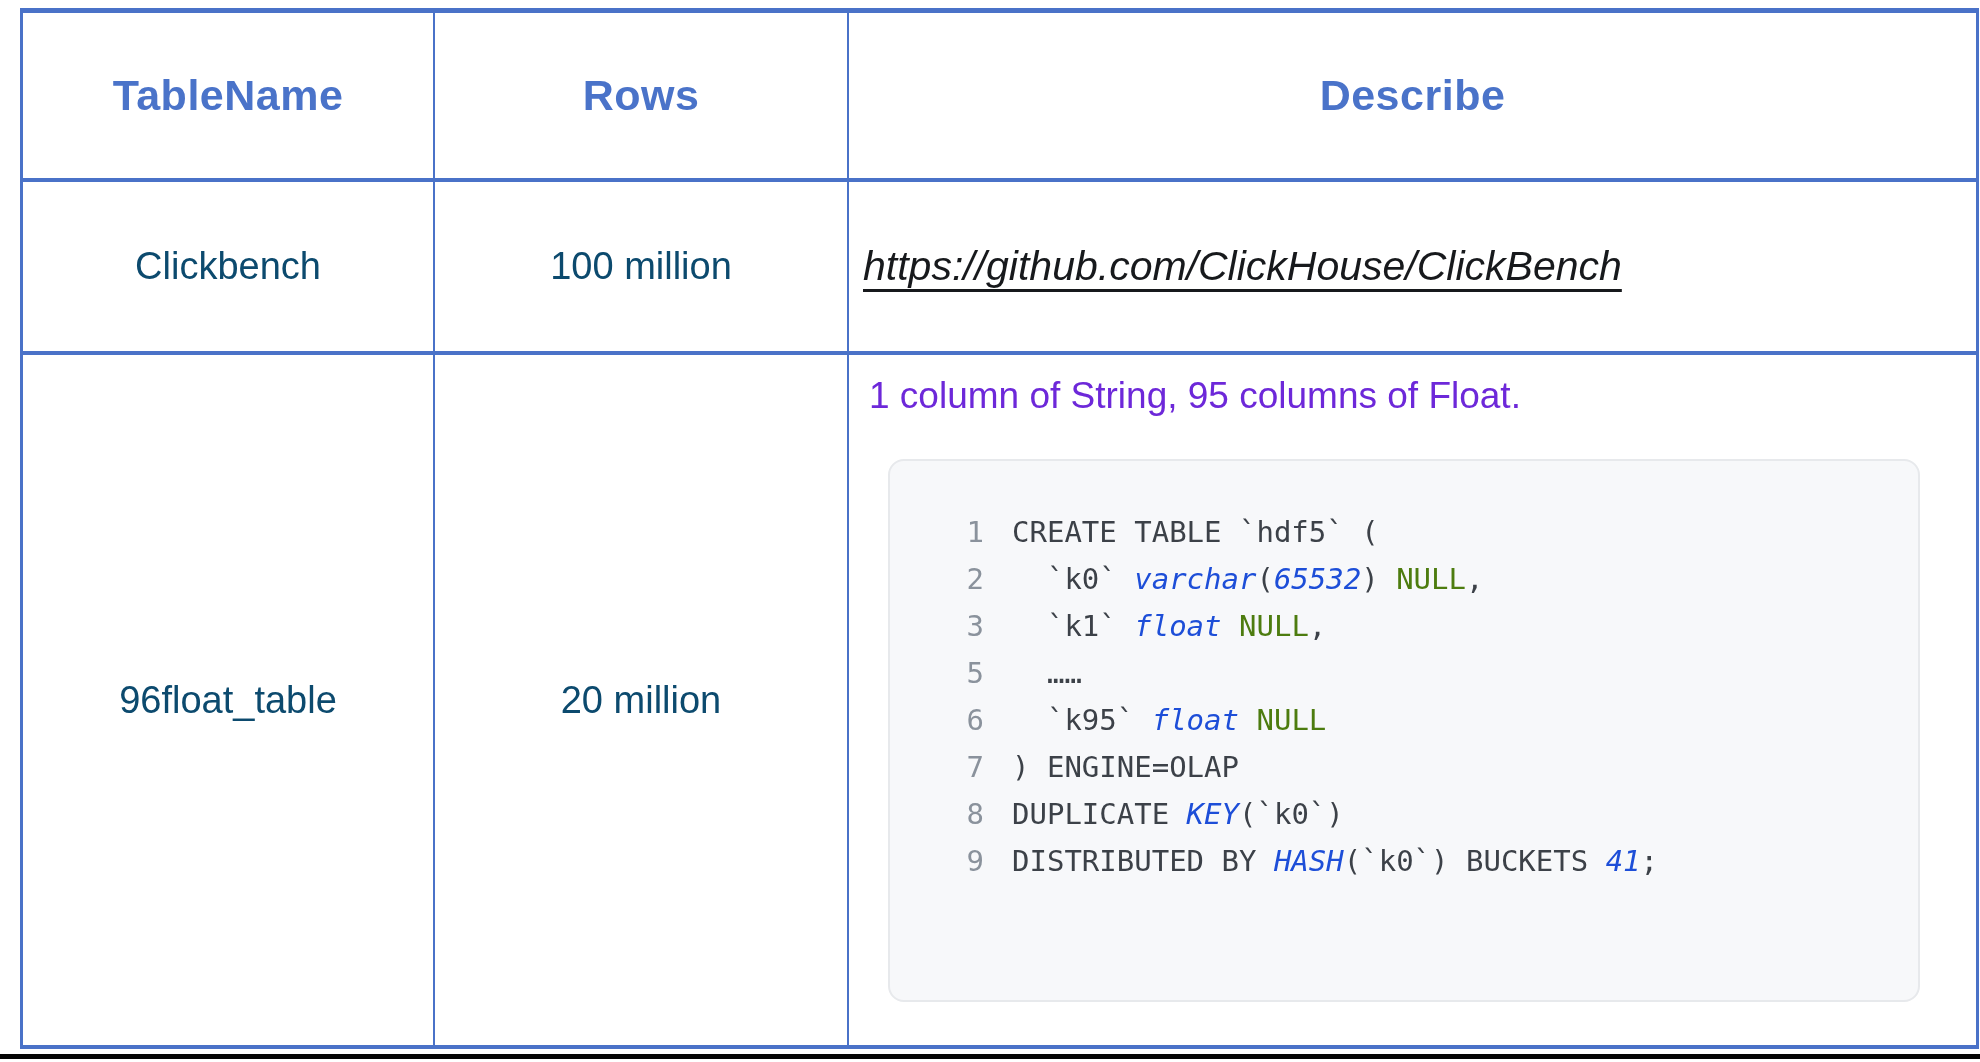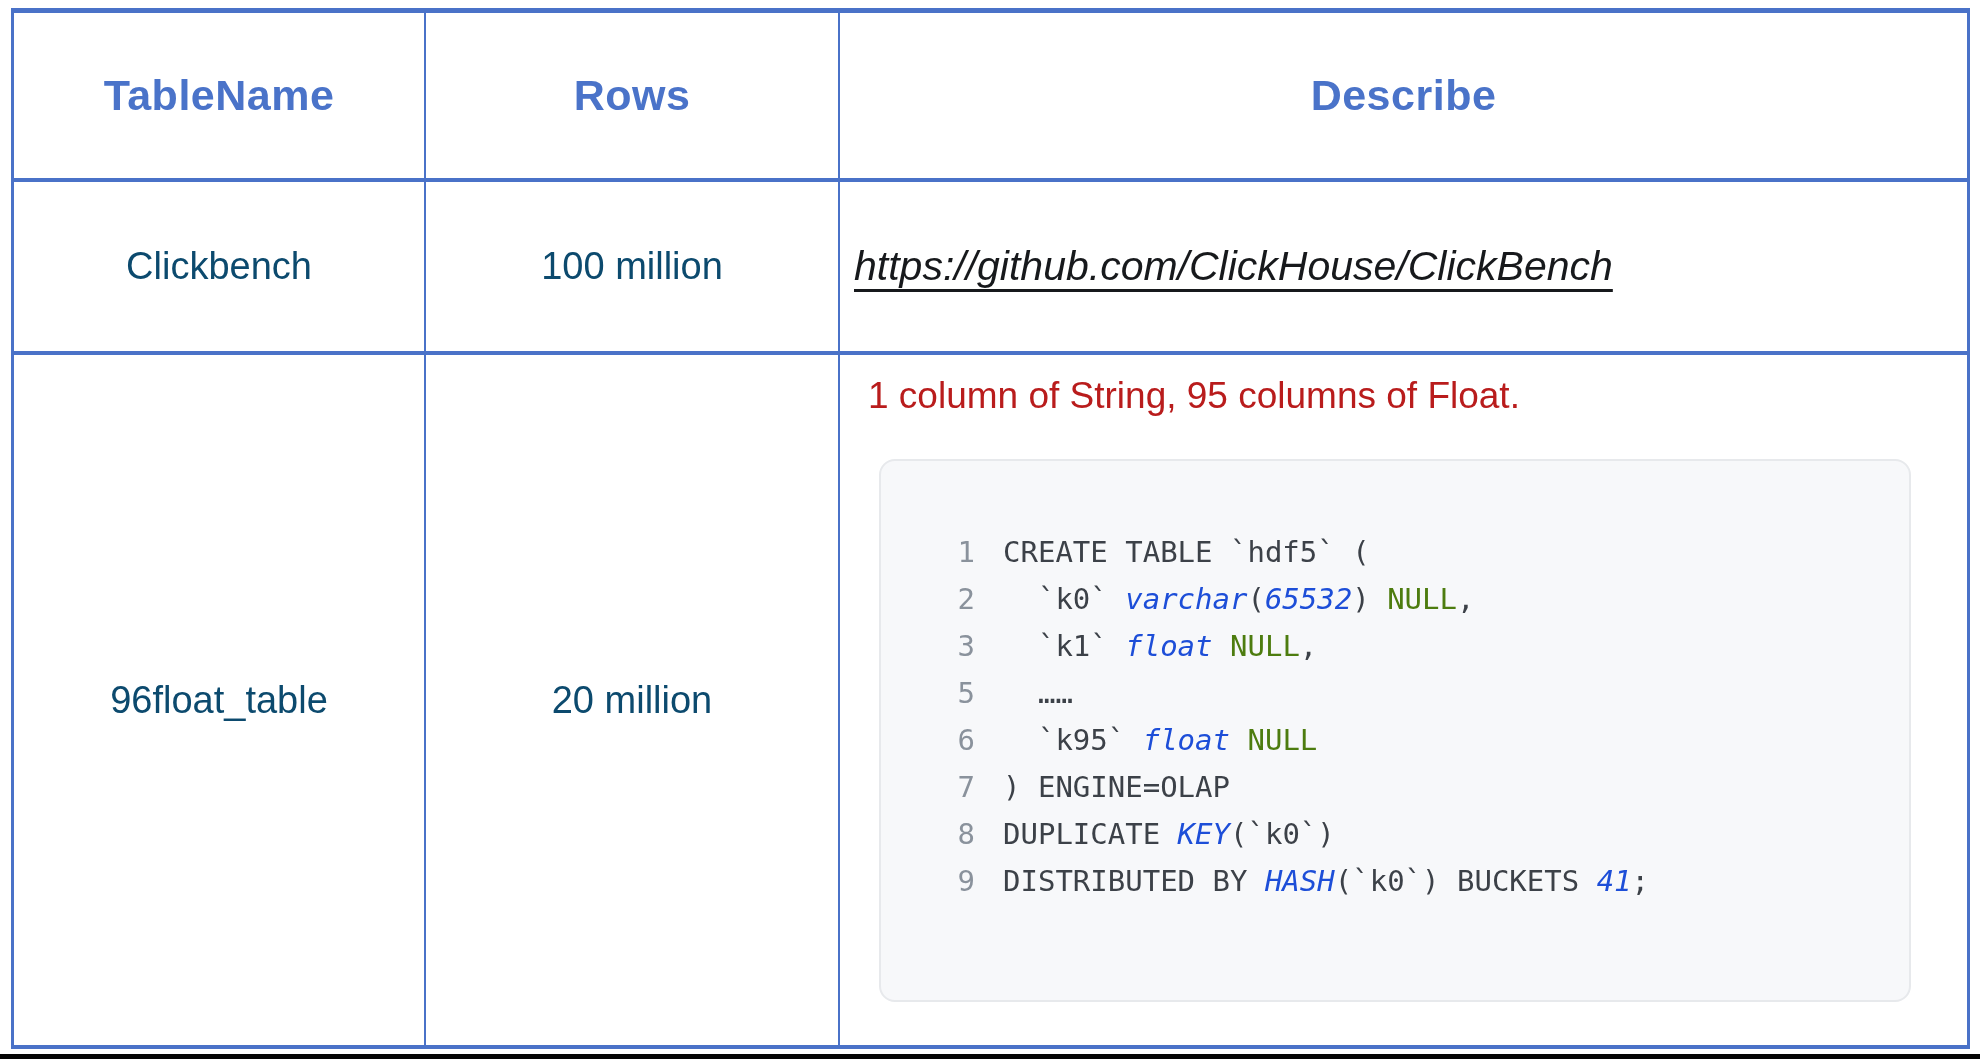--- a/index.html
+++ b/index.html
@@ -7,21 +7,21 @@
     width: 1980px; height: 1062px;
     background: #ffffff;
     font-family: "Liberation Sans", sans-serif;
     overflow: hidden;
     position: relative;
   }
 
   
   .bench-table {
     position: absolute;
-    left: 11px; top: 8px;
+    left: 20px; top: 8px;
     width: 1959px; height: 1041px;
     background: #4a72c8;
     display: grid;
     grid-template-columns: 410px 412px 1fr;
     grid-template-rows: 165px 169px 1fr;
     column-gap: 2px;
     row-gap: 4px;
     padding: 5px 3px 4px 3px;
   }
   .cell {
@@ -54,35 +54,35 @@
     color: #17191c;
     text-decoration: underline;
     text-decoration-thickness: 3px;
     text-underline-offset: 9px;
     cursor: pointer;
   }
   .describe-cell {
     padding-top: 20px;
   }
   .describe-text {
-    margin-left: 28px;
+    margin-left: 20px;
     font-size: 37px;
-    color: #b91c1c;
+    color: #6d28d9;
   }
 
   
   .code-block {
     margin-left: 39px;
     margin-top: 42px;
     width: 1032px;
     height: 543px;
     background: #f7f8fa;
     border: 2px solid #e7e9ec;
     border-radius: 16px;
-    padding-top: 68px;
+    padding-top: 48px;
     font-family: "DejaVu Sans Mono", monospace;
     font-size: 29px;
   }
   .code-line {
     white-space: pre;
     line-height: 47px;
     color: #3c4148;
   }
   .ln {
     display: inline-block;

